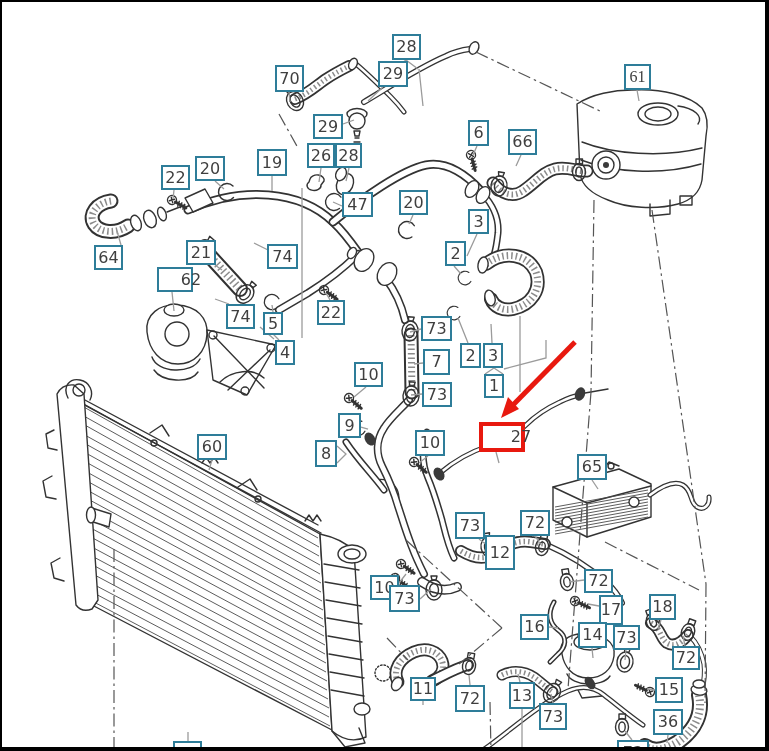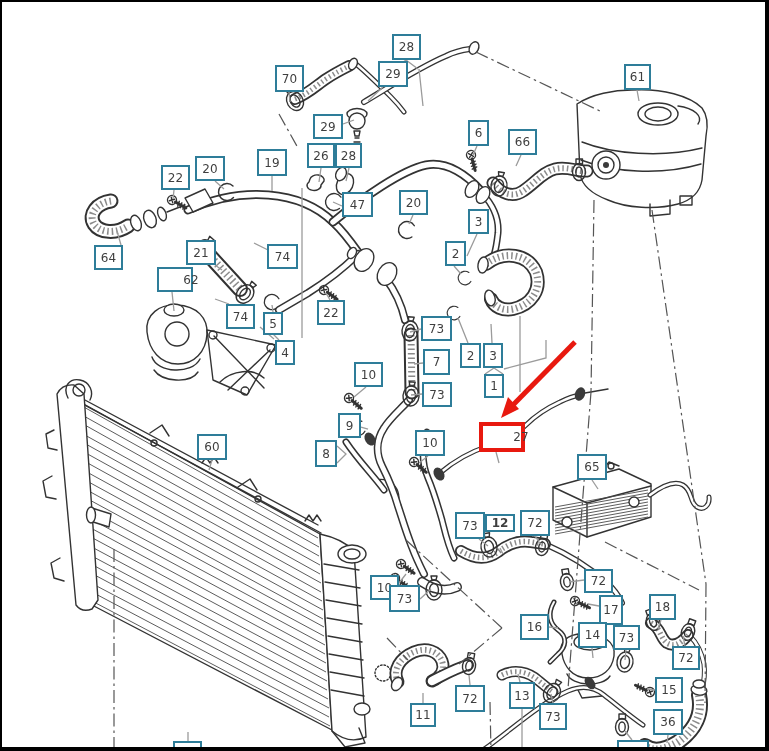--- a/index.html
+++ b/index.html
@@ -12,21 +12,21 @@
   .hatch{stroke:#4a4a4a;stroke-width:0.9;}
   .po{fill:none;stroke:#333;stroke-linecap:round;}
   .pi{fill:none;stroke:#fff;stroke-linecap:round;}
   .ht{fill:none;stroke:#777;stroke-dasharray:1.5 3;opacity:.85;}
   .ld{fill:none;stroke:#9b9b9b;stroke-width:1.3;}
   .dd{fill:none;stroke:#555;stroke-width:1.2;stroke-dasharray:13 4 2.5 4;}
   .dark{fill:#3a3a3a;stroke:none;}
   
   #callouts{position:absolute;left:0;top:0;width:100%;height:100%;}
   .callout{position:absolute;box-sizing:border-box;border:2px solid #2e7d99;background:#fff;
-           color:#3f3f3f;font-size:12px;line-height:1;display:flex;align-items:center;
+           color:#3f3f3f;font-size:16px;line-height:1;display:flex;align-items:center;
            justify-content:center;z-index:5;cursor:pointer;}
   .callout.highlight{border:4px solid #e8190f;font-weight:500;z-index:6;}
 </style>
 </head>
 <body>
 
 <div class="stage">
 
 <svg class="art" width="769" height="751" viewBox="0 0 769 751">
   <defs>
@@ -373,21 +373,21 @@
   <g>
     <line x1="573" y1="340" x2="510" y2="404" stroke="#e8190f" stroke-width="5"></line>
     <polygon points="499,416 517,407 506,395" fill="#e8190f"></polygon>
   </g>
 </svg>
 
 <div id="callouts">
       <div class="callout" style="left: 390px; top: 32px; width: 29px; height: 26px;">28</div>
       <div class="callout" style="left: 376px; top: 59px; width: 30px; height: 26px;">29</div>
       <div class="callout" style="left: 273px; top: 63px; width: 29px; height: 27px; text-align: right;">70</div>
-      <div class="callout" style="left: 622px; top: 62px; width: 27px; height: 26px;">61</div>
+      <div class="callout" style="left: 622px; top: 62px; width: 27px; height: 26px; font-family: Liberation Serif, serif;">61</div>
       <div class="callout" style="left: 311px; top: 112px; width: 30px; height: 25px;">29</div>
       <div class="callout" style="left: 305px; top: 141px; width: 28px; height: 25px;">26</div>
       <div class="callout" style="left: 333px; top: 141px; width: 27px; height: 25px;">28</div>
       <div class="callout" style="left: 466px; top: 118px; width: 21px; height: 26px;">6</div>
       <div class="callout" style="left: 506px; top: 127px; width: 29px; height: 26px;">66</div>
       <div class="callout" style="left: 255px; top: 147px; width: 30px; height: 27px;">19</div>
       <div class="callout" style="left: 340px; top: 190px; width: 31px; height: 25px;">47</div>
       <div class="callout" style="left: 159px; top: 163px; width: 29px; height: 25px;">22</div>
       <div class="callout" style="left: 193px; top: 154px; width: 30px; height: 25px;">20</div>
       <div class="callout" style="left: 397px; top: 188px; width: 29px; height: 25px;">20</div>
@@ -407,35 +407,35 @@
       <div class="callout" style="left: 352px; top: 360px; width: 29px; height: 25px;">10</div>
       <div class="callout" style="left: 336px; top: 411px; width: 23px; height: 25px;">9</div>
       <div class="callout" style="left: 313px; top: 438px; width: 22px; height: 27px;">8</div>
       <div class="callout" style="left: 413px; top: 428px; width: 30px; height: 26px;">10</div>
       <div class="callout" style="left: 458px; top: 341px; width: 21px; height: 25px;">2</div>
       <div class="callout" style="left: 481px; top: 341px; width: 20px; height: 25px;">3</div>
       <div class="callout" style="left: 482px; top: 372px; width: 20px; height: 24px;">1</div>
       <div class="callout highlight" style="left: 477px; top: 420px; width: 34px; height: 30px; padding-left: 38px;">27</div>
       <div class="callout" style="left: 575px; top: 452px; width: 30px; height: 26px;">65</div>
       <div class="callout" style="left: 453px; top: 510px; width: 30px; height: 27px;">73</div>
-      <div class="callout" style="left: 483px; top: 512px; width: 30px; height: 18px; font-weight: bold;">12</div>
+      <div class="callout" style="left: 483px; top: 533px; width: 30px; height: 35px;">12</div>
       <div class="callout" style="left: 518px; top: 508px; width: 30px; height: 26px;">72</div>
       <div class="callout" style="left: 582px; top: 567px; width: 29px; height: 24px;">72</div>
       <div class="callout" style="left: 597px; top: 593px; width: 24px; height: 30px;">17</div>
       <div class="callout" style="left: 647px; top: 592px; width: 27px; height: 26px;">18</div>
       <div class="callout" style="left: 518px; top: 612px; width: 29px; height: 26px;">16</div>
       <div class="callout" style="left: 576px; top: 620px; width: 29px; height: 26px;">14</div>
       <div class="callout" style="left: 611px; top: 623px; width: 27px; height: 25px;">73</div>
       <div class="callout" style="left: 670px; top: 644px; width: 28px; height: 24px;">72</div>
       <div class="callout" style="left: 653px; top: 675px; width: 28px; height: 26px;">15</div>
       <div class="callout" style="left: 651px; top: 707px; width: 30px; height: 26px;">36</div>
       <div class="callout" style="left: 368px; top: 573px; width: 29px; height: 25px;">10</div>
       <div class="callout" style="left: 387px; top: 583px; width: 31px; height: 27px;">73</div>
       <div class="callout" style="left: 453px; top: 683px; width: 30px; height: 27px;">72</div>
-      <div class="callout" style="left: 408px; top: 701px; width: 26px; height: 24px;">11</div>
+      <div class="callout" style="left: 408px; top: 675px; width: 26px; height: 24px;">11</div>
       <div class="callout" style="left: 507px; top: 680px; width: 26px; height: 27px;">13</div>
       <div class="callout" style="left: 537px; top: 701px; width: 28px; height: 27px;">73</div>
       <div class="callout" style="left: 195px; top: 432px; width: 30px; height: 26px;">60</div>
       <div class="callout" style="left: 171px; top: 739px; width: 29px; height: 25px;">20</div>
       <div class="callout" style="left: 615px; top: 738px; width: 32px; height: 25px;">72</div>
     </div>
 
 </div>
 
 </body></html>

